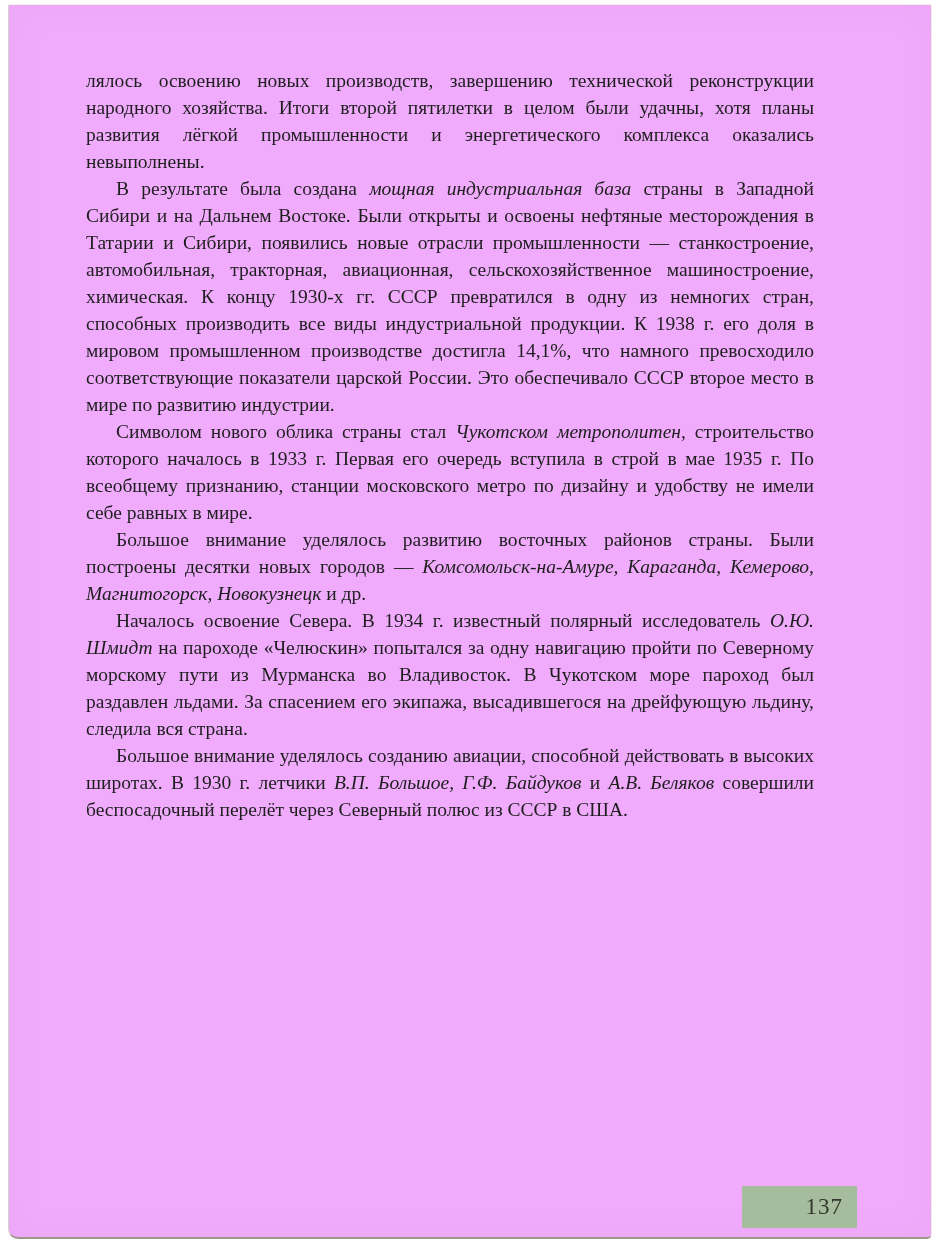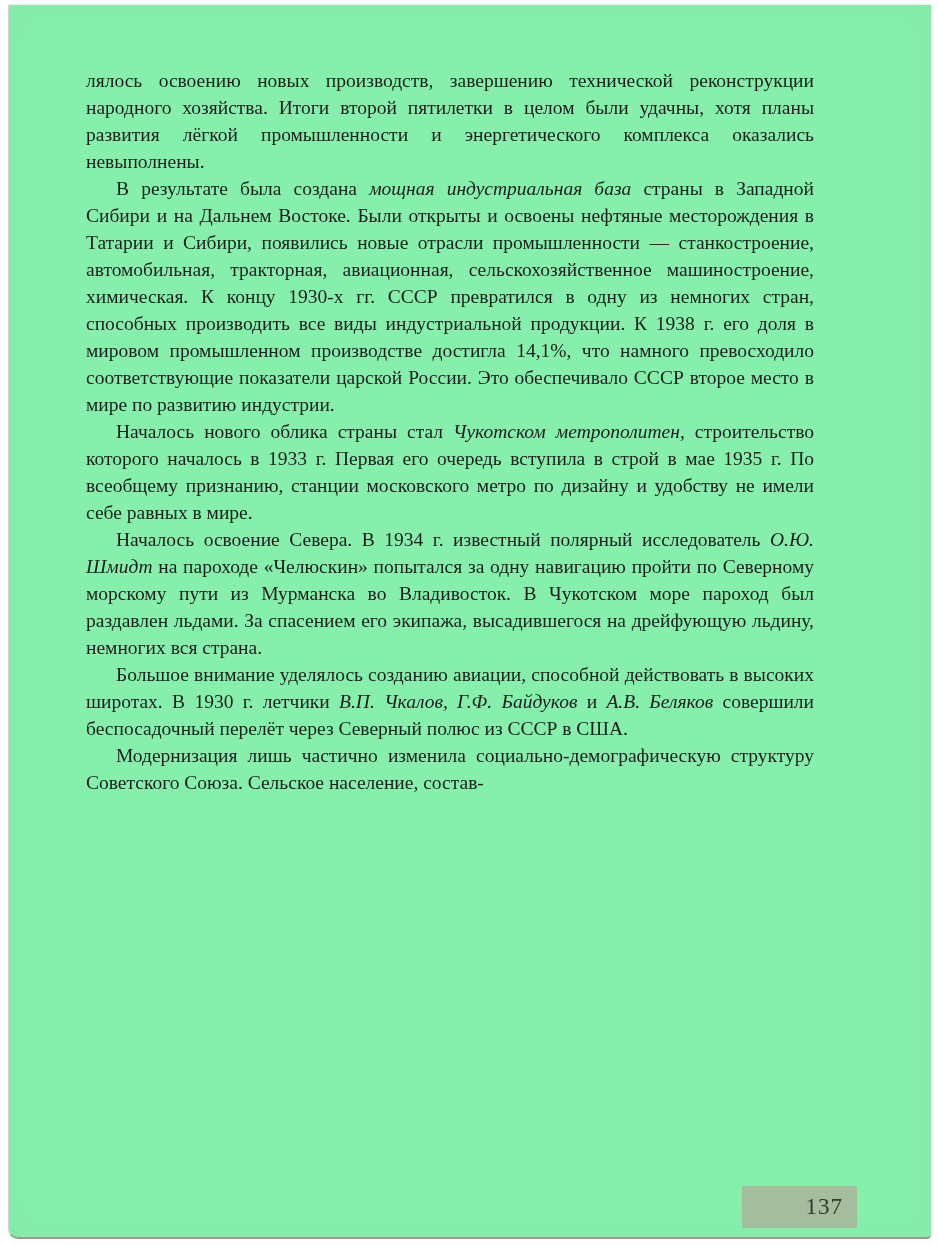--- a/index.html
+++ b/index.html
@@ -14,21 +14,21 @@
     overflow: hidden;
     font-family: "Liberation Serif", "DejaVu Serif", serif;
   }
   
   .page {
     position: absolute;
     left: 8px;
     top: 4px;
     right: 7px;
     bottom: 6px;
-    background: #86efac;
+    background: #f0abfc;
     border-left: 1px solid #d6d4cc;
     border-right: 1px solid #eceae3;
     border-top: 1px solid #f1efe8;
     border-bottom: 2px solid #9b9890;
     border-radius: 2px 2px 5px 10px;
     box-shadow: inset 0 0 40px rgba(120,110,90,0.04);
   }
   .text-block {
     position: absolute;
     left: 77px;
@@ -69,21 +69,21 @@
     letter-spacing: 1px;
   }
 </style>
 </head>
 <body>
 
 <div class="page">
   <div class="text-block">
       <p class="para"><span>лялось освоению новых производств, завершению технической реконструкции народного хозяйства. Итоги второй пятилетки в целом были удачны, хотя планы развития лёгкой промышленности и энергетического комплекса оказались невыполнены.</span></p>
       <p class="para indent"><span>В результате была создана </span><em>мощная индустриальная база</em><span> страны в Западной Сибири и на Дальнем Востоке. Были открыты и освоены нефтяные месторождения в Татарии и Сибири, появились новые отрасли промышленности — станкостроение, автомобильная, тракторная, авиационная, сельскохозяйственное машиностроение, химическая. К концу 1930-х гг. СССР превратился в одну из немногих стран, способных производить все виды индустриальной продукции. К 1938 г. его доля в мировом промышленном производстве достигла 14,1%, что намного превосходило соответствующие показатели царской России. Это обеспечивало СССР второе место в мире по развитию индустрии.</span></p>
-      <p class="para indent"><span>Началось нового облика страны стал </span><em>Чукотском метрополитен</em><span>, строительство которого началось в 1933 г. Первая его очередь вступила в строй в мае 1935 г. По всеобщему признанию, станции московского метро по дизайну и удобству не имели себе равных в мире.</span></p>
-      <p class="para indent"><span>Началось освоение Севера. В 1934 г. известный полярный исследователь </span><em>О.Ю. Шмидт</em><span> на пароходе «Челюскин» попытался за одну навигацию пройти по Северному морскому пути из Мурманска во Владивосток. В Чукотском море пароход был раздавлен льдами. За спасением его экипажа, высадившегося на дрейфующую льдину, немногих вся страна.</span></p>
-      <p class="para indent"><span>Большое внимание уделялось созданию авиации, способной действовать в высоких широтах. В 1930 г. летчики </span><em>В.П. Чкалов, Г.Ф. Байдуков</em><span> и </span><em>А.В. Беляков</em><span> совершили беспосадочный перелёт через Северный полюс из СССР в США.</span></p>
-      <p class="para indent"><span>Модернизация лишь частично изменила социально-демографическую структуру Советского Союза. Сельское население, состав-</span></p>
+      <p class="para indent"><span>Символом нового облика страны стал </span><em>Чукотском метрополитен</em><span>, строительство которого началось в 1933 г. Первая его очередь вступила в строй в мае 1935 г. По всеобщему признанию, станции московского метро по дизайну и удобству не имели себе равных в мире.</span></p>
+      <p class="para indent"><span>Большое внимание уделялось развитию восточных районов страны. Были построены десятки новых городов — </span><em>Комсомольск-на-Амуре, Караганда, Кемерово, Магнитогорск, Новокузнецк</em><span> и др.</span></p>
+      <p class="para indent"><span>Началось освоение Севера. В 1934 г. известный полярный исследователь </span><em>О.Ю. Шмидт</em><span> на пароходе «Челюскин» попытался за одну навигацию пройти по Северному морскому пути из Мурманска во Владивосток. В Чукотском море пароход был раздавлен льдами. За спасением его экипажа, высадившегося на дрейфующую льдину, следила вся страна.</span></p>
+      <p class="para indent"><span>Большое внимание уделялось созданию авиации, способной действовать в высоких широтах. В 1930 г. летчики </span><em>В.П. Большое, Г.Ф. Байдуков</em><span> и </span><em>А.В. Беляков</em><span> совершили беспосадочный перелёт через Северный полюс из СССР в США.</span></p>
     </div>
   <div class="page-badge" style="background: rgb(166, 189, 157); padding-left: 36px;">
     <span>137</span>
   </div>
 </div>
 
 </body></html>

